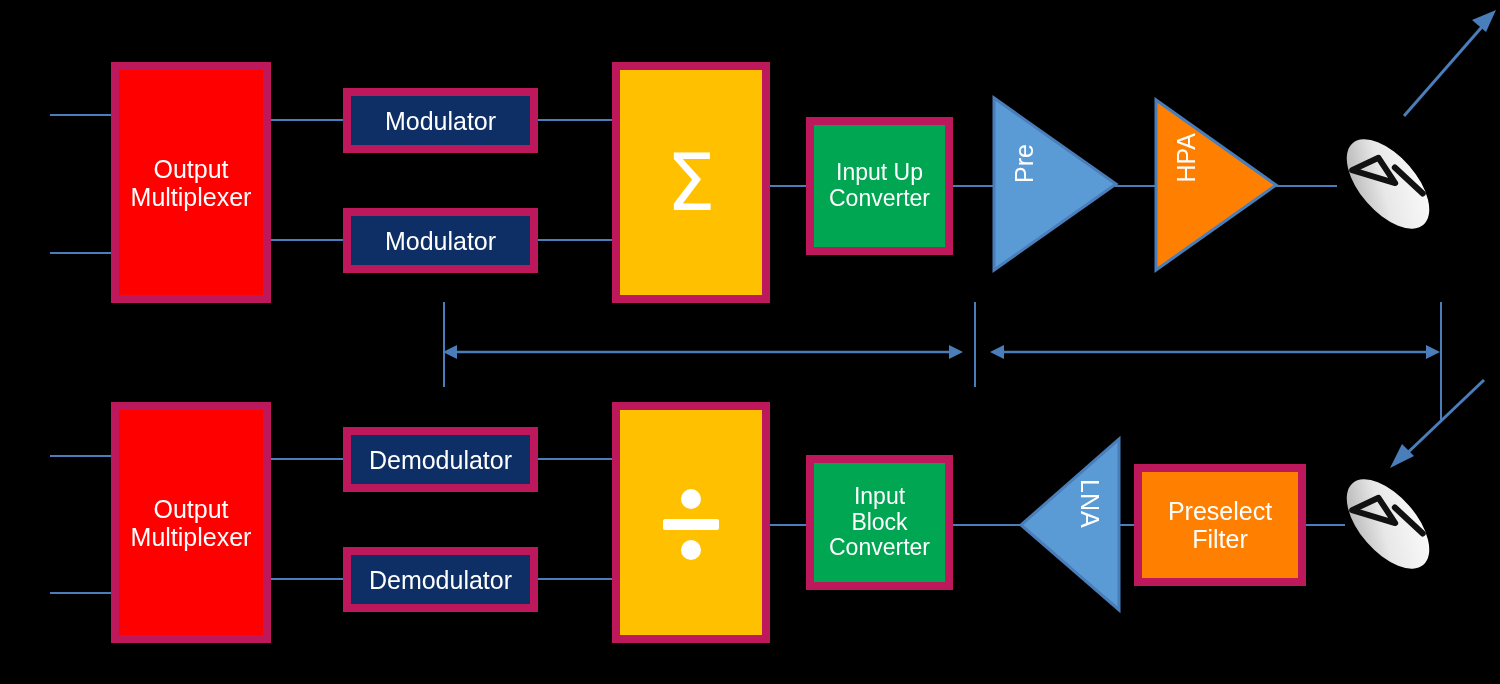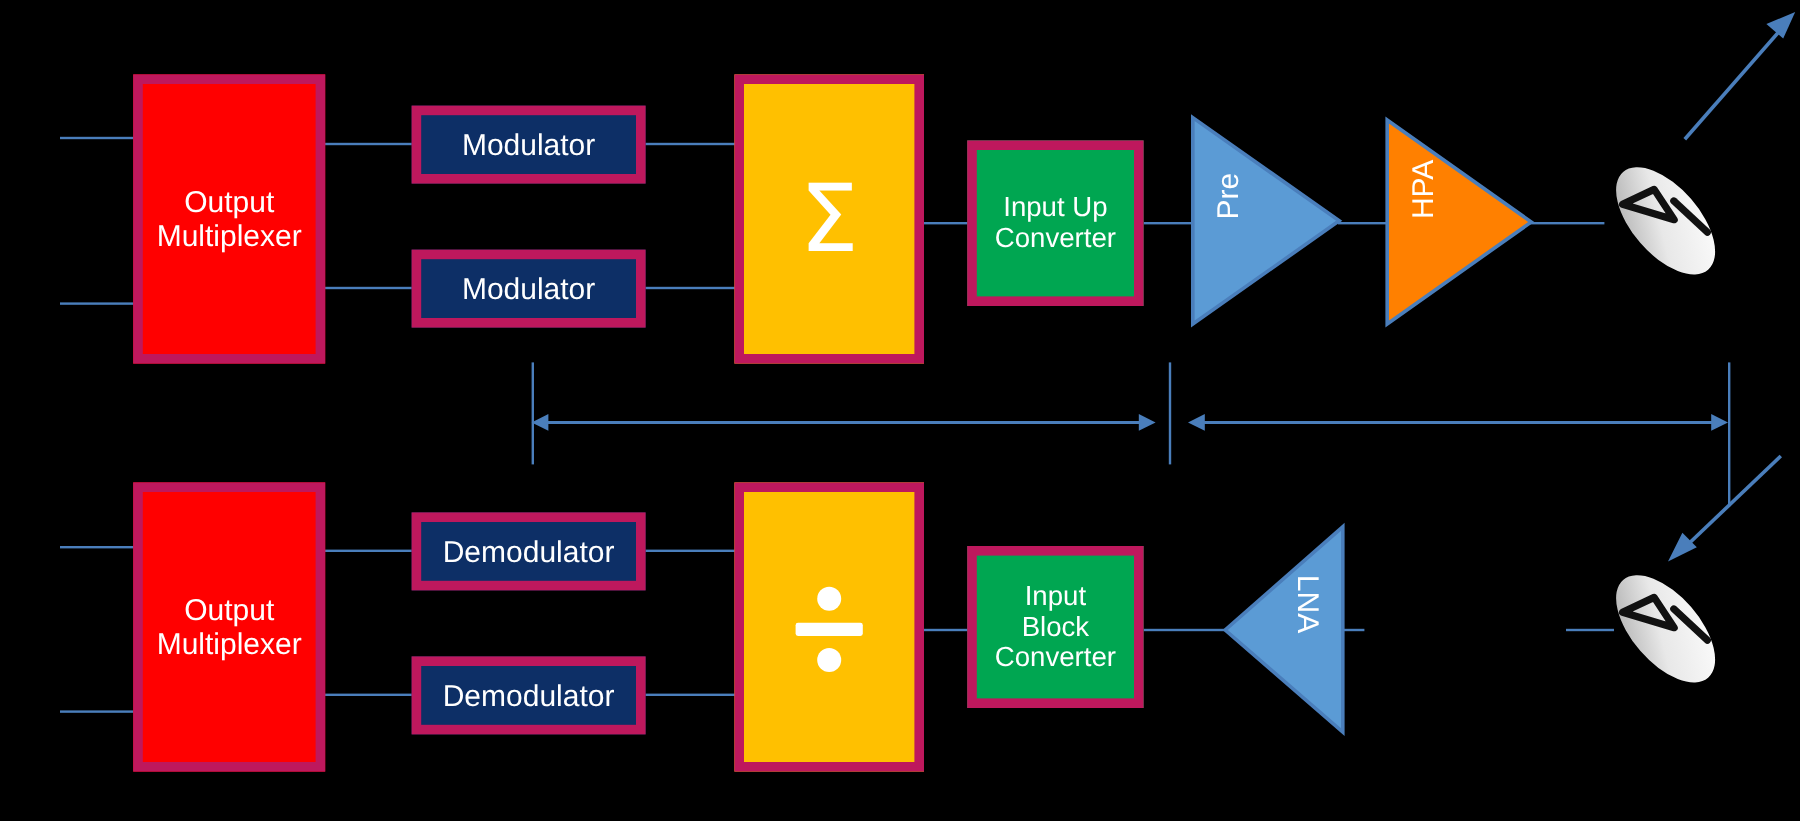--- a/index.html
+++ b/index.html
@@ -191,20 +191,24 @@
     <span>Converter</span>
   </div>
 
   <div class="tri" style="left:1019px;top:437px;">
     <svg width="102" height="175" viewBox="0 0 102 175">
       <polygon points="100,2 100,173 2,88" fill="#5b9bd5" stroke="#4a7ebb" stroke-width="3"></polygon>
     </svg>
     <span class="trilabel" style="left:56px;top:42px;">LNA</span>
   </div>
 
+  <div class="blk orange" style="left:1134px;top:464px;width:172px;height:122px;flex-direction:column;">
+    <span>Preselect</span>
+    <span>Filter</span>
+  </div>
 
   <div class="dish" style="left:1330px;top:468px;">
     <svg width="116" height="112" viewBox="0 0 116 112">
       <defs>
         <linearGradient id="dg2" x1="0" y1="0" x2="1" y2="1">
           <stop offset="0%" stop-color="#a6a6a6"></stop>
           <stop offset="45%" stop-color="#e8e8e8"></stop>
           <stop offset="100%" stop-color="#ffffff"></stop>
         </linearGradient>
       </defs>

